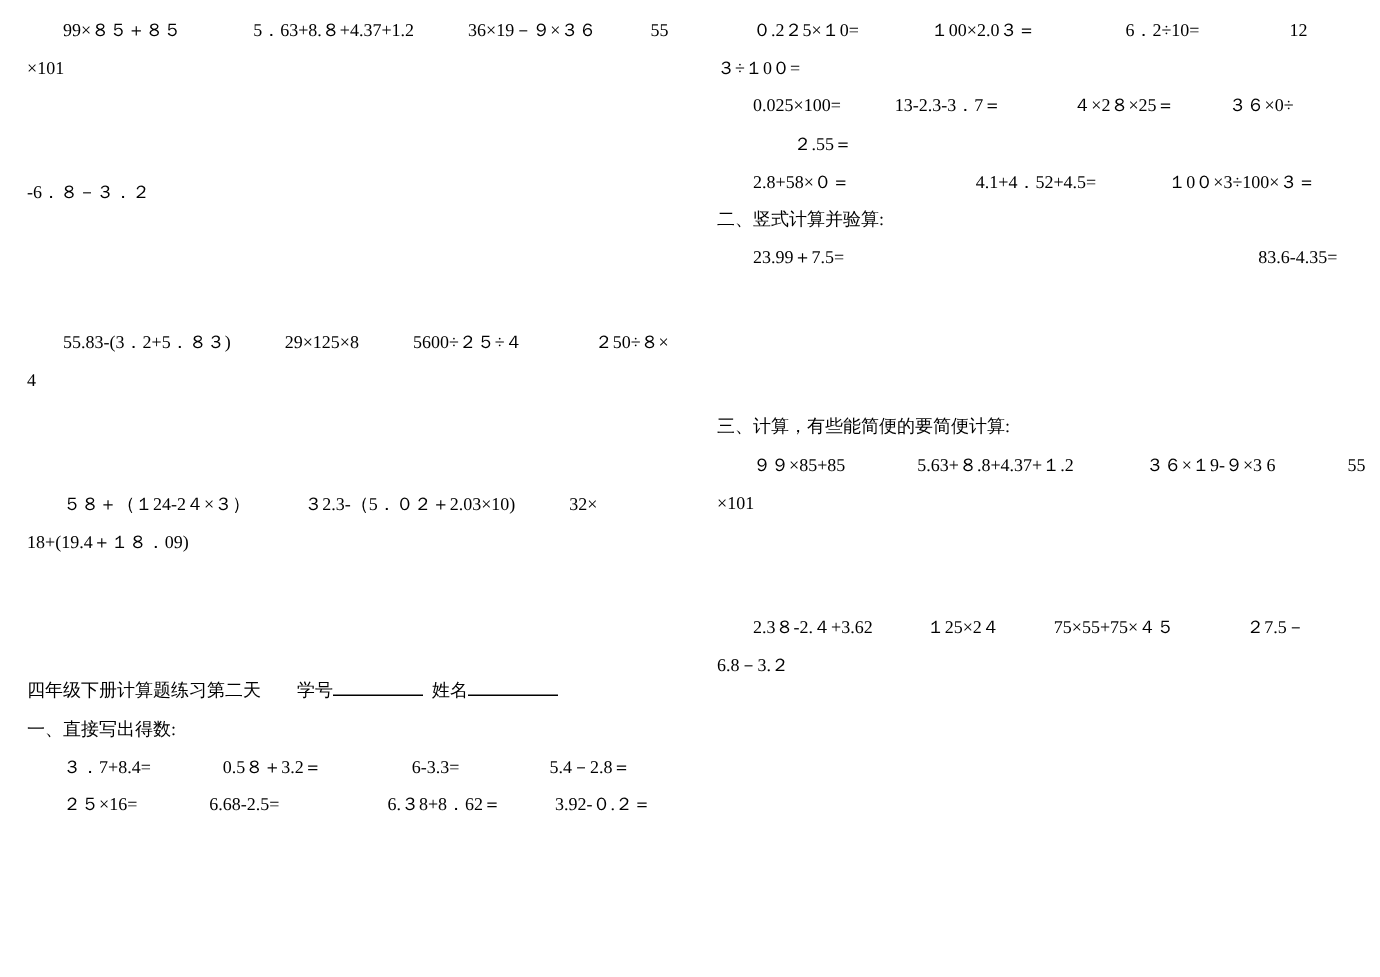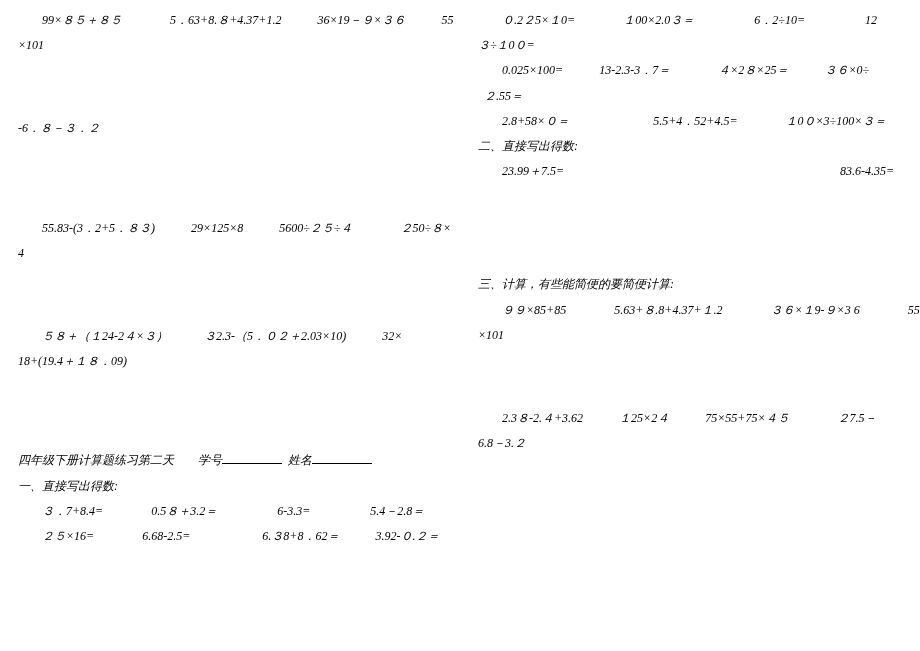--- a/index.html
+++ b/index.html
@@ -13,21 +13,20 @@
     height: 651px;
     box-sizing: border-box;
     position: relative;
     overflow: hidden;
   }
   .page {
     width: 920px;
     height: 617px;
     display: flex;
     flex-direction: row;
-    font-style: italic;
   }
   .col {
     width: 460px;
     box-sizing: border-box;
     padding: 8px 18px 8px 18px;
     line-height: 2.1;
   }
   .line {
     white-space: nowrap;
   }
@@ -71,23 +70,23 @@
     </div>
     <div class="line">一、直接写出得数:</div>
     <div class="line indent">３．7+8.4=　　　　0.5８＋3.2＝　　　　　6-3.3=　　　　　5.4－2.8＝</div>
     <div class="line indent">２５×16=　　　　6.68-2.5=　　　　　　6.３8+8．62＝　　　3.92-０.２＝</div>
   </div>
 
   <div class="col">
     <div class="line indent">０.2２5×１0=　　　　１00×2.0３＝　　　　　6．2÷10=　　　　　12</div>
     <div class="line">３÷１0０=</div>
     <div class="line indent">0.025×100=　　　13-2.3-3．7＝　　　　４×2８×25＝　　　３６×0÷</div>
-    <div class="line indent" style="text-indent:0.5em;">２.55＝</div>
-    <div class="line indent">2.8+58×０＝　　　　　　　5.5+4．52+4.5=　　　　１0０×3÷100×３＝</div>
-    <div class="line">二、直接写出得数:</div>
+    <div class="line indent" style="text-indent:0.5em;margin-left:45px;">２.55＝</div>
+    <div class="line indent">2.8+58×０＝　　　　　　　4.1+4．52+4.5=　　　　１0０×3÷100×３＝</div>
+    <div class="line">二、竖式计算并验算:</div>
     <div class="line indent">23.99＋7.5=　　　　　　　　　　　　　　　　　　　　　　　83.6-4.35=</div>
     <div class="gap-xl"></div>
     <div class="line">三、计算，有些能简便的要简便计算:</div>
     <div class="line indent">９９×85+85　　　　5.63+８.8+4.37+１.2　　　　３６×１9-９×3 6　　　　55</div>
     <div class="line">×101</div>
     <div class="gap-m"></div>
     <div class="line indent">2.3８-2.４+3.62　　　１25×2４　　　75×55+75×４５　　　　２7.5－</div>
     <div class="line">6.8－3.２</div>
     <div class="gap-l"></div>
   </div>

